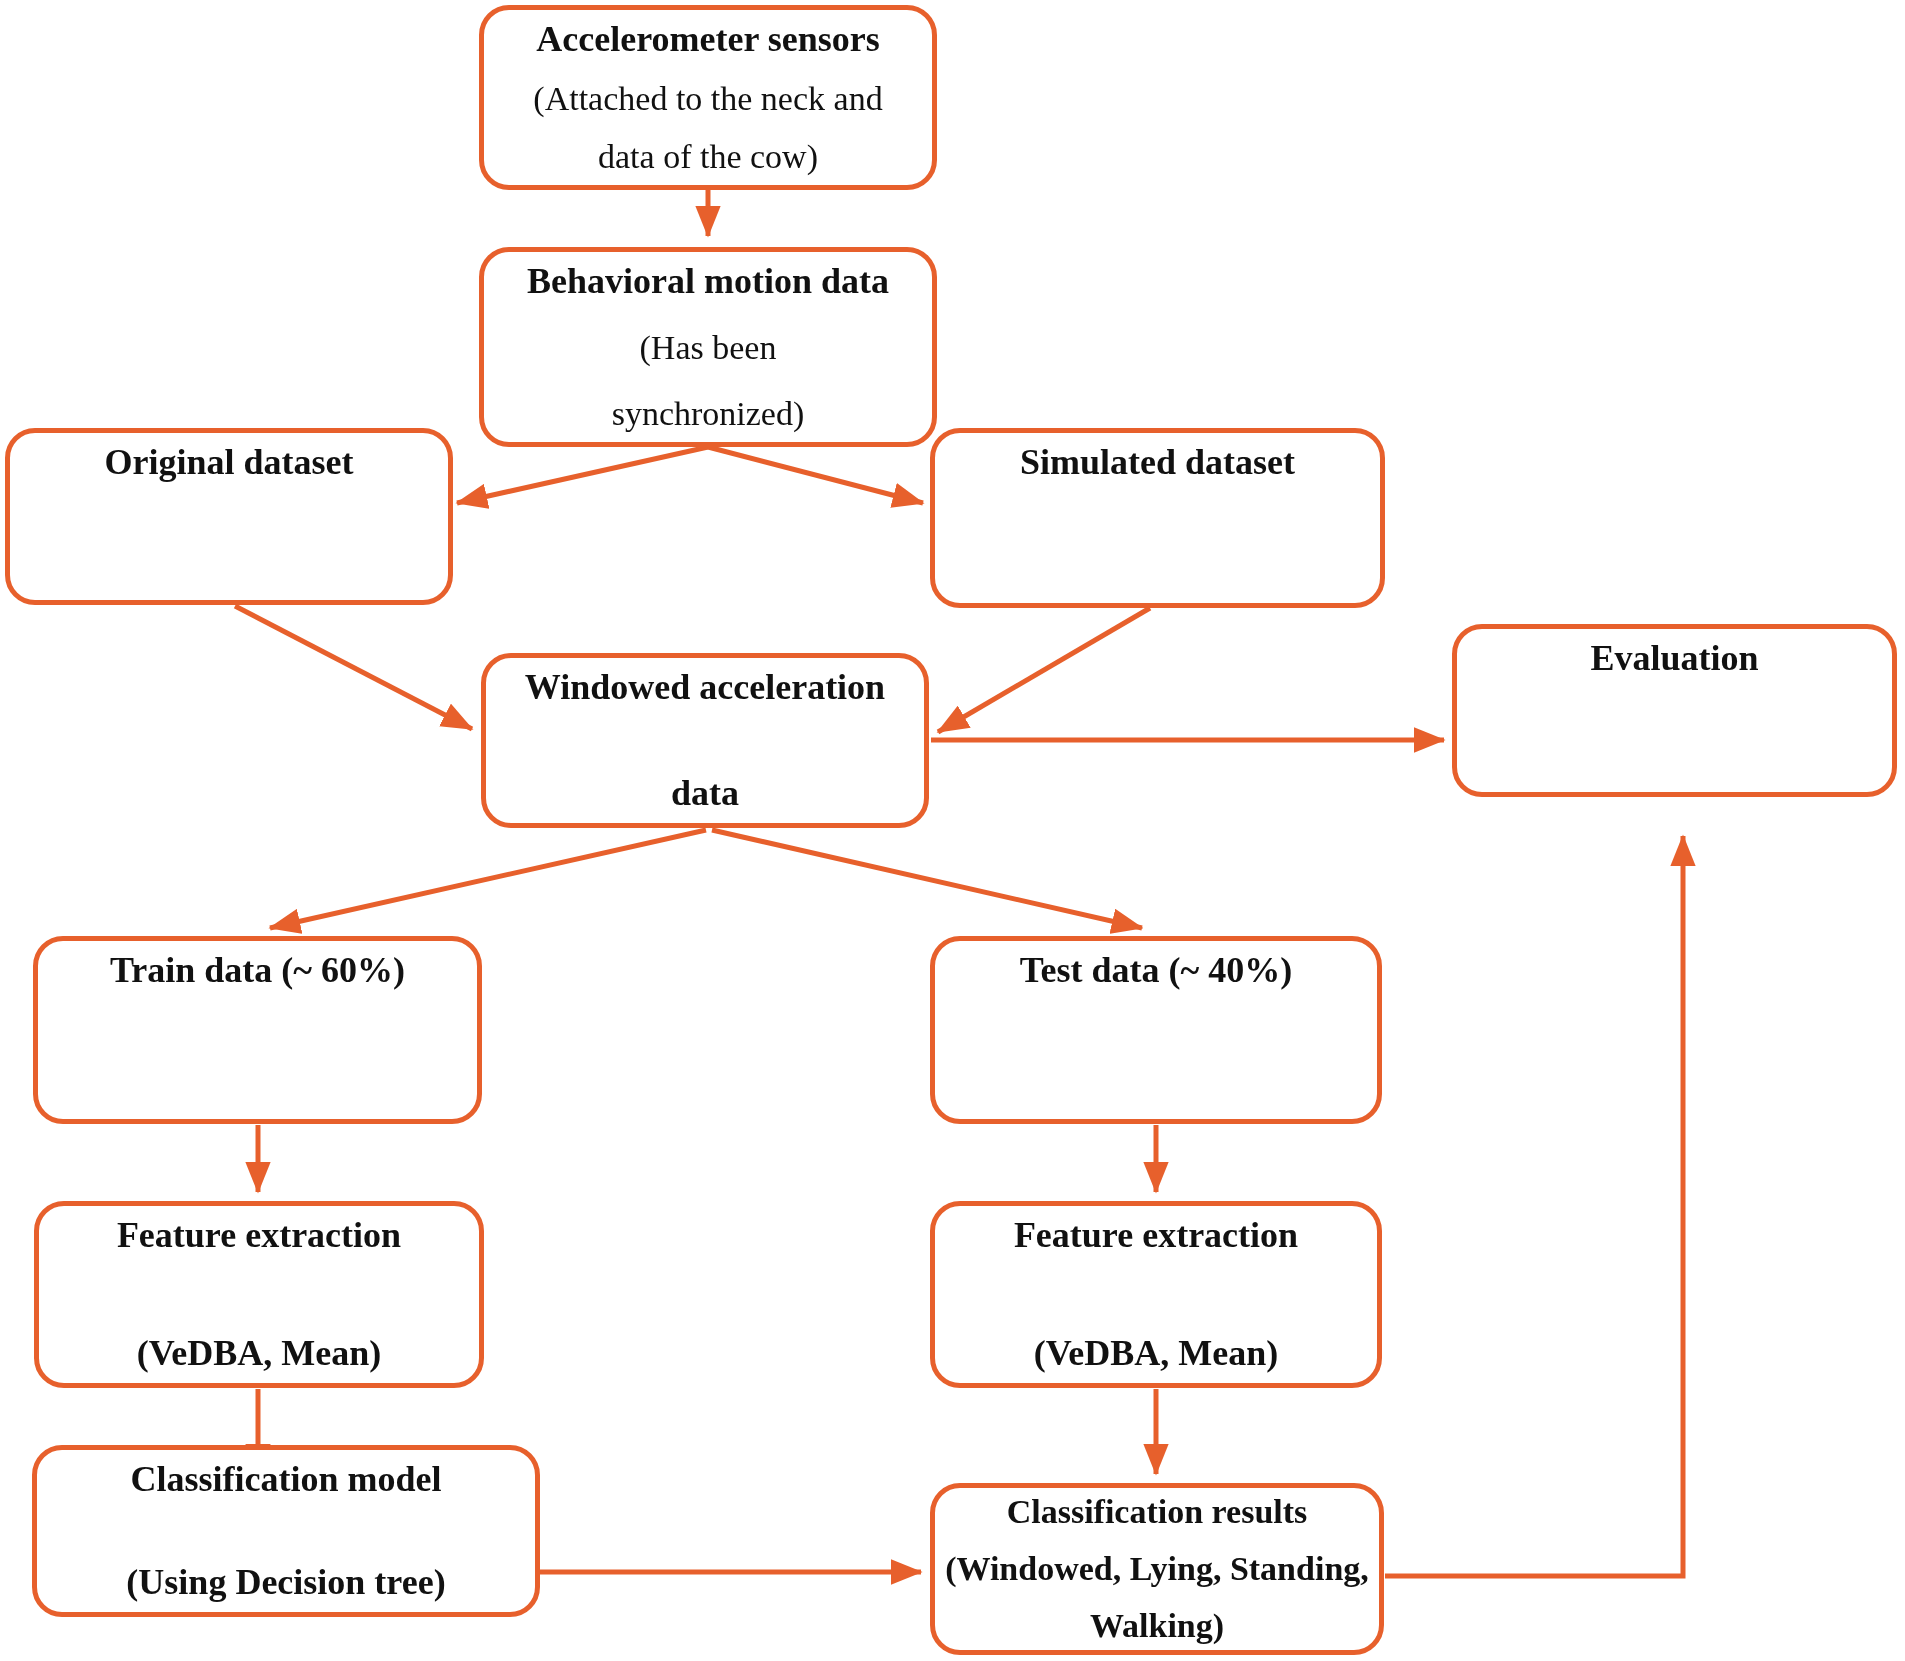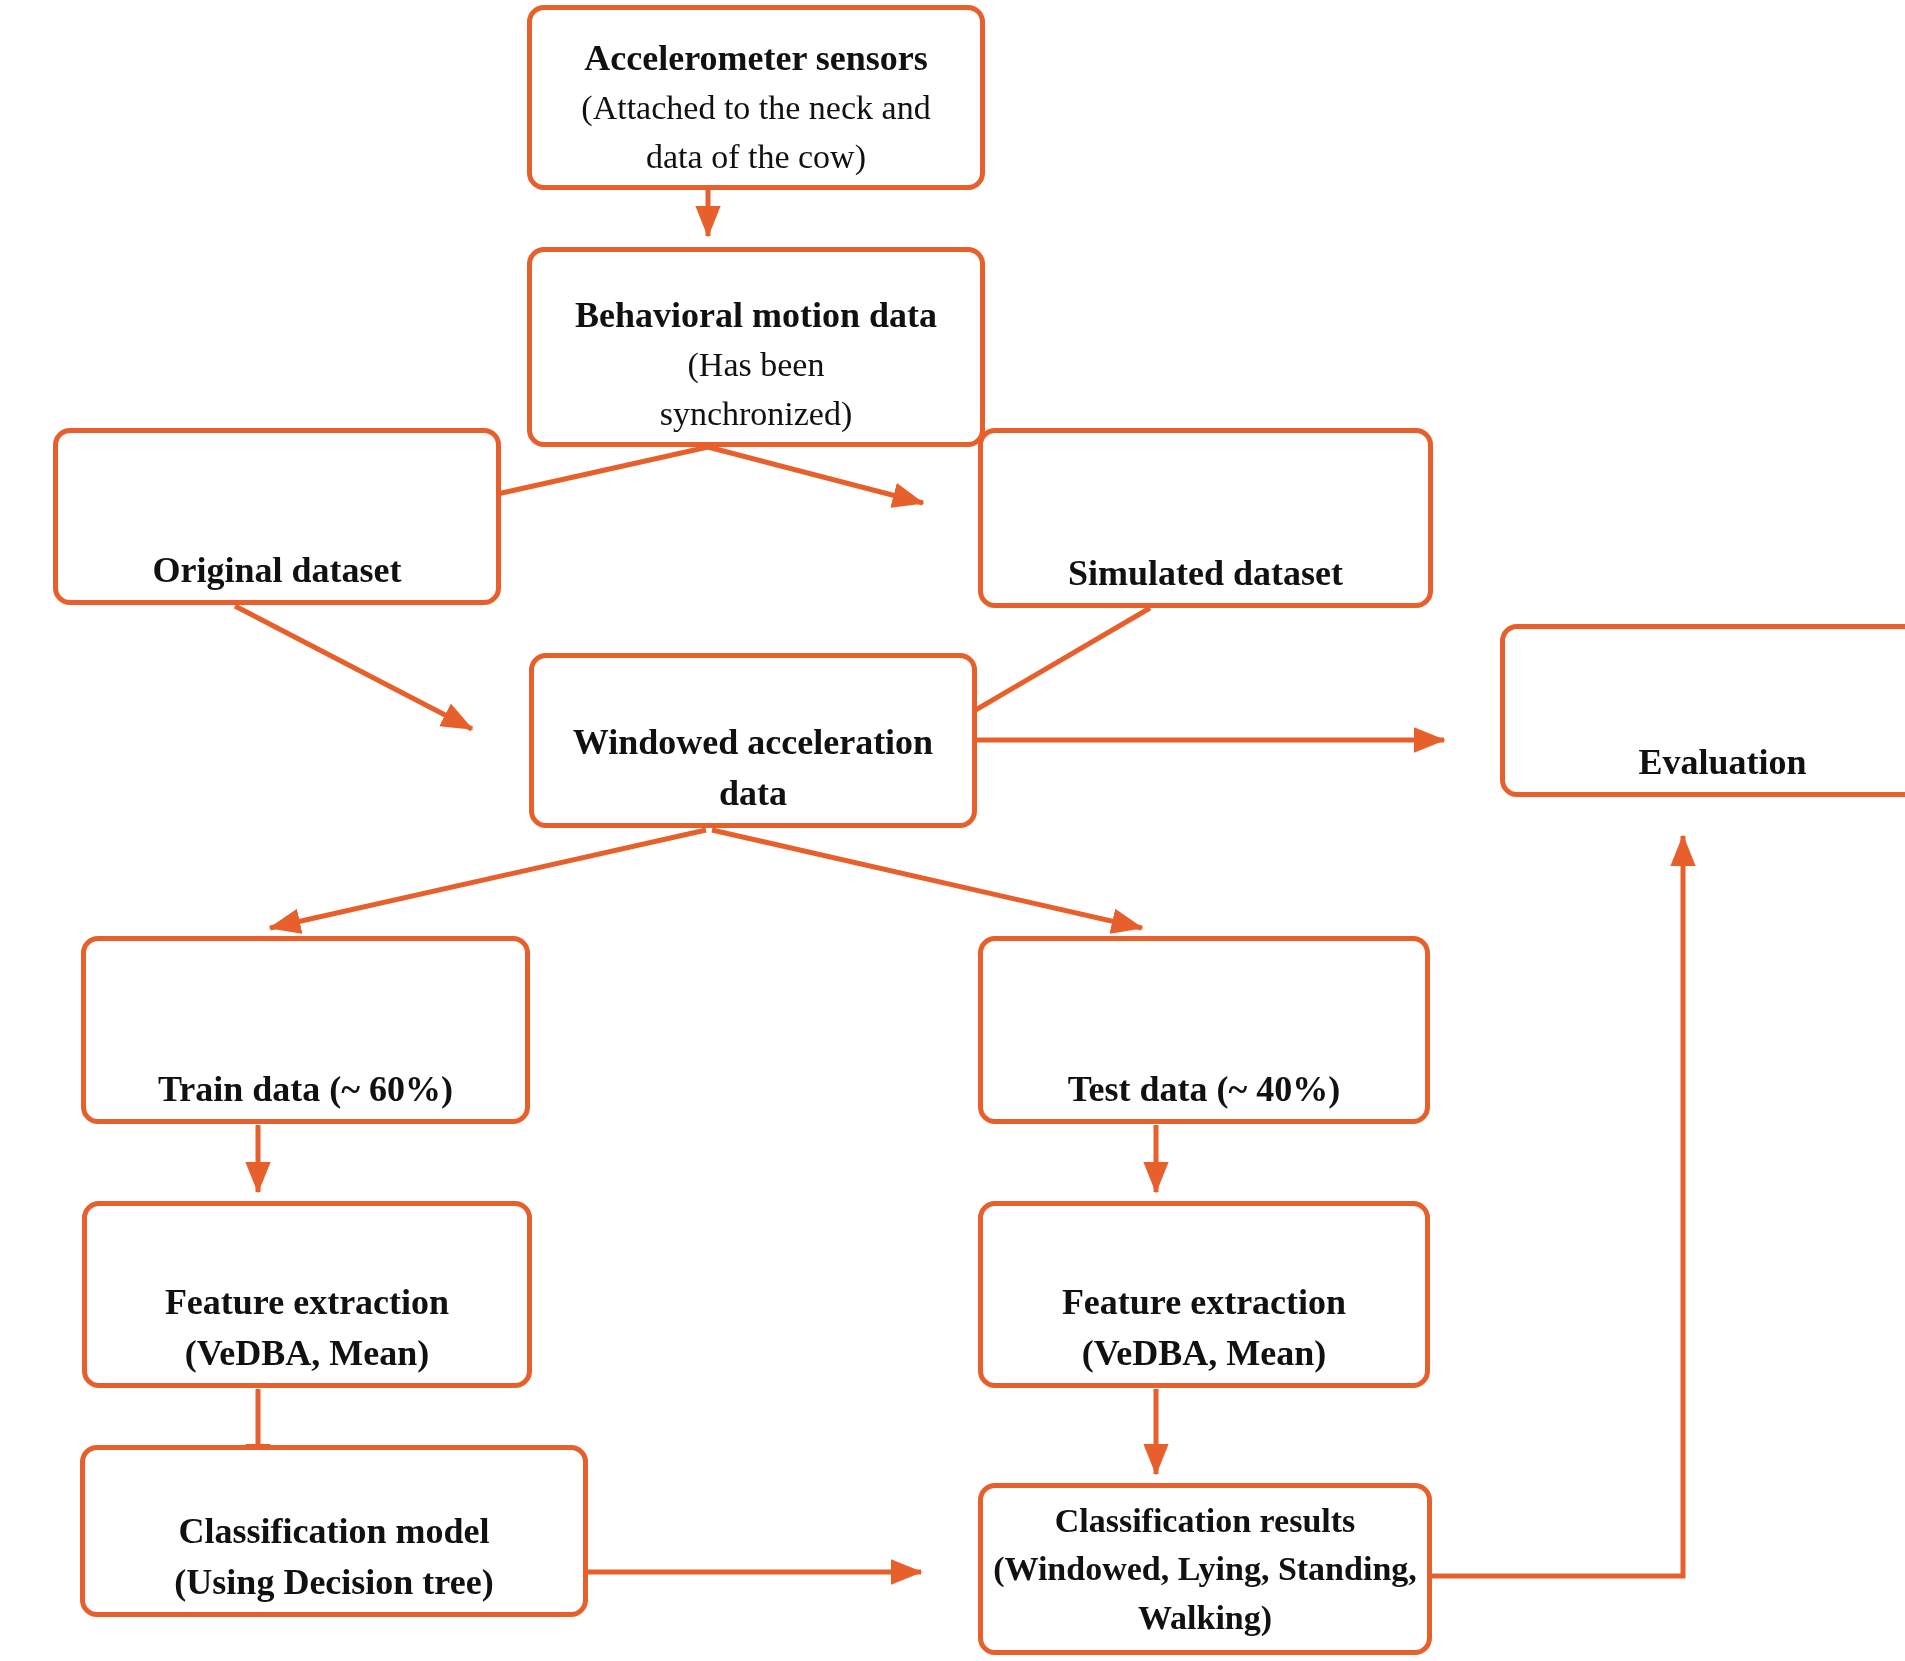--- a/index.html
+++ b/index.html
@@ -25,29 +25,28 @@
     pointer-events: none;
   }
   svg.edges line, svg.edges polyline {
     stroke: var(--accent);
     stroke-width: 5;
     fill: none;
   }
   .node {
     position: absolute;
     border: 5px solid var(--accent);
-    border-radius: 17px;
+    border-radius: 30px;
     background: var(--background);
     display: flex;
     flex-direction: column;
     align-items: center;
-    justify-content: flex-end;
+    justify-content: space-between;
     text-align: center;
     padding: 4px 6px;
-    margin-left: 48px;
   }
   .node .tline {
     font-size: 36px;
     line-height: 1.42;
     white-space: nowrap;
   }
   .node .tline.bold { font-weight: 700; }
   .node .tline.regular { font-weight: 400; font-size: 34px; }
 </style>
 </head>
@@ -122,19 +121,19 @@
   <div class="node" style="left:930px; top:1201px; width:452px; height:187px;">
     <div class="tline bold">Feature extraction</div>
     <div class="tline bold">(VeDBA, Mean)</div>
   </div>
 
   <div class="node" style="left:32px; top:1445px; width:508px; height:172px;">
     <div class="tline bold">Classification model</div>
     <div class="tline bold">(Using Decision tree)</div>
   </div>
 
-  <div class="node" style="left:930px; top:1483px; width:454px; height:172px; padding:8px 2px;">
+  <div class="node" style="left:930px; top:1483px; width:454px; height:172px; padding:0 2px;">
     <div class="tline bold" style="font-size:34px;">Classification results</div>
     <div class="tline bold" style="font-size:34px;">(Windowed, Lying, Standing,</div>
     <div class="tline bold" style="font-size:34px;">Walking)</div>
   </div>
 
 </div>
 
 </body></html>

